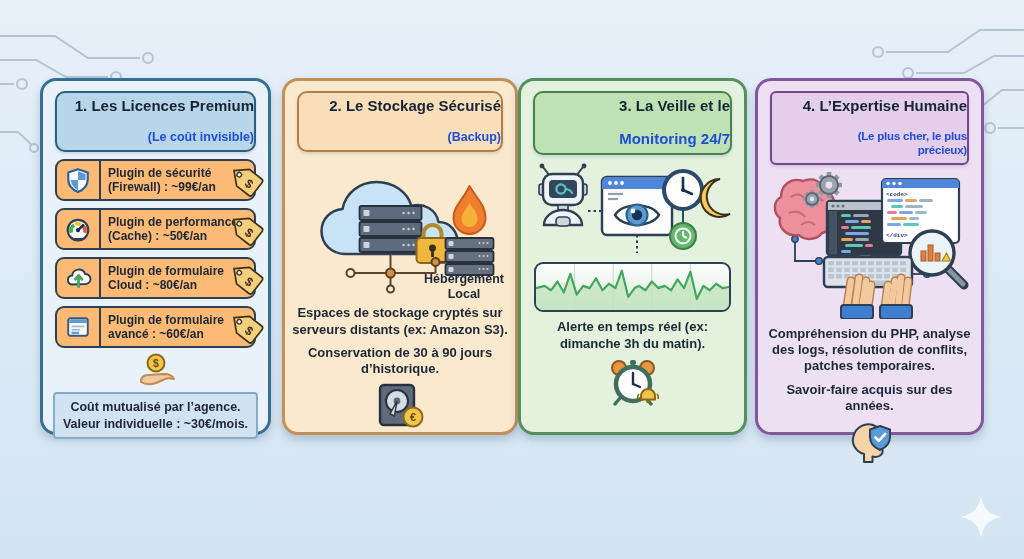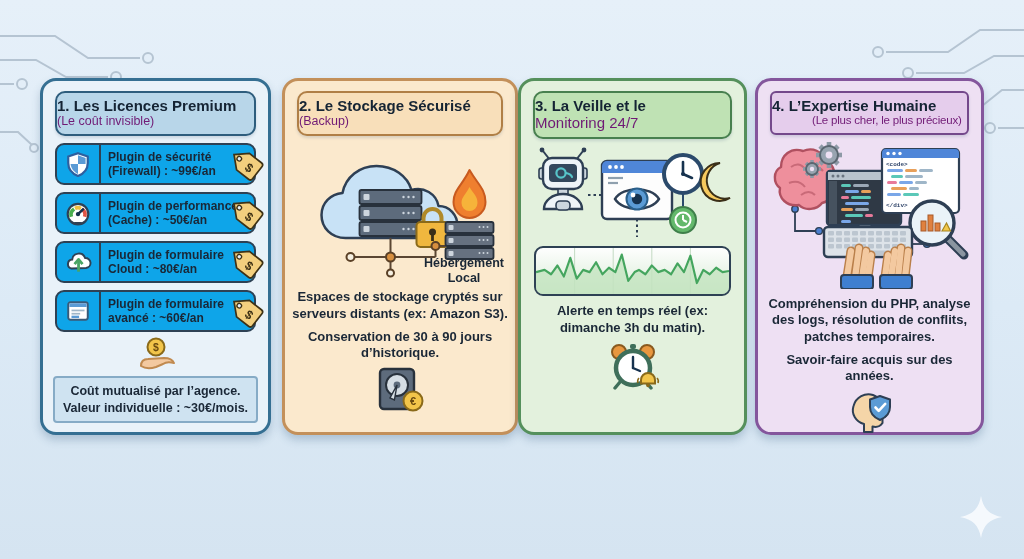--- a/index.html
+++ b/index.html
@@ -14,34 +14,34 @@
 
   
   .card{position:absolute;top:78px;height:357px;border-radius:16px;border:3px solid;
         box-shadow:0 5px 8px rgba(70,105,140,.30);box-sizing:border-box;}
   .card-1{left:40px;width:231px;background:#e9f2f9;border-color:#356f92;}
   .card-2{left:282px;width:236px;background:#fbe9cd;border-color:#c3905a;}
   .card-3{left:518px;width:229px;background:#e3f1dd;border-color:#55905c;}
   .card-4{left:755px;width:229px;background:#eee0f3;border-color:#84569c;}
 
   .hdr{margin:10px auto 0;width:calc(100% - 24px);border:2px solid;border-radius:10px;
-       padding:4px 0 5px;text-align:left;box-shadow:0 2px 3px rgba(60,90,120,.18);
+       padding:4px 0 5px;text-align:right;box-shadow:0 2px 3px rgba(60,90,120,.18);
        box-sizing:border-box;}
   .card-1 .hdr{background:#b8d6e9;border-color:#2e5d7d;}
   .card-2 .hdr{background:#f8dfba;border-color:#b07f46;}
   .card-3 .hdr{background:#bfe2b4;border-color:#48804f;}
   .card-4 .hdr{background:#e5cdec;border-color:#74488b;border-radius:6px;}
   .hdr .t{font-size:15px;font-weight:bold;line-height:1.15;color:#152434;}
-  .hdr .s{font-size:12.5px;font-weight:normal;line-height:1.2;color:#701a75;}
+  .hdr .s{font-size:12.5px;font-weight:bold;line-height:1.2;color:#1d4ed8;margin-top:16px;}
   .hdr .s.big{font-size:15px;}
   .hdr .s.sub-sm{font-size:11.5px;letter-spacing:-0.2px;padding-left:40px;}
 
   
   .prow{position:relative;margin:7px 12px 0;height:42px;}
-  .pbox{display:flex;height:100%;background:#0ea5e9;border:2.2px solid #2e4154;
+  .pbox{display:flex;height:100%;background:#fdba74;border:2.2px solid #2e4154;
         border-radius:9px;box-sizing:border-box;}
   .pic{width:42px;display:flex;align-items:center;justify-content:center;
        border-right:2.2px solid #2e4154;}
   .ptxt{flex:1;display:flex;flex-direction:column;justify-content:center;
         padding-left:7px;font-size:12px;font-weight:bold;line-height:1.2;}
   .tag{position:absolute;right:-9px;top:2px;width:38px;height:38px;z-index:2;}
 
   .handrow{display:flex;justify-content:center;margin-top:5px;}
   .foot{margin:3px 10px 0;background:#cfe3f1;border:2px solid #86abc6;border-radius:4px;
         padding:5px 2px;text-align:center;font-size:12.5px;font-weight:bold;line-height:1.3;}

